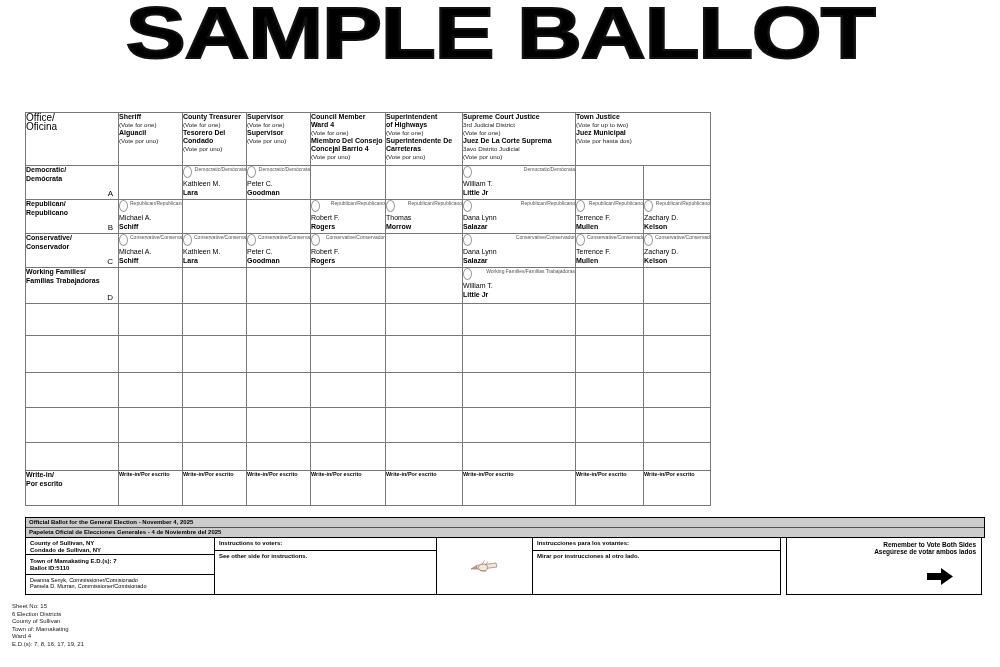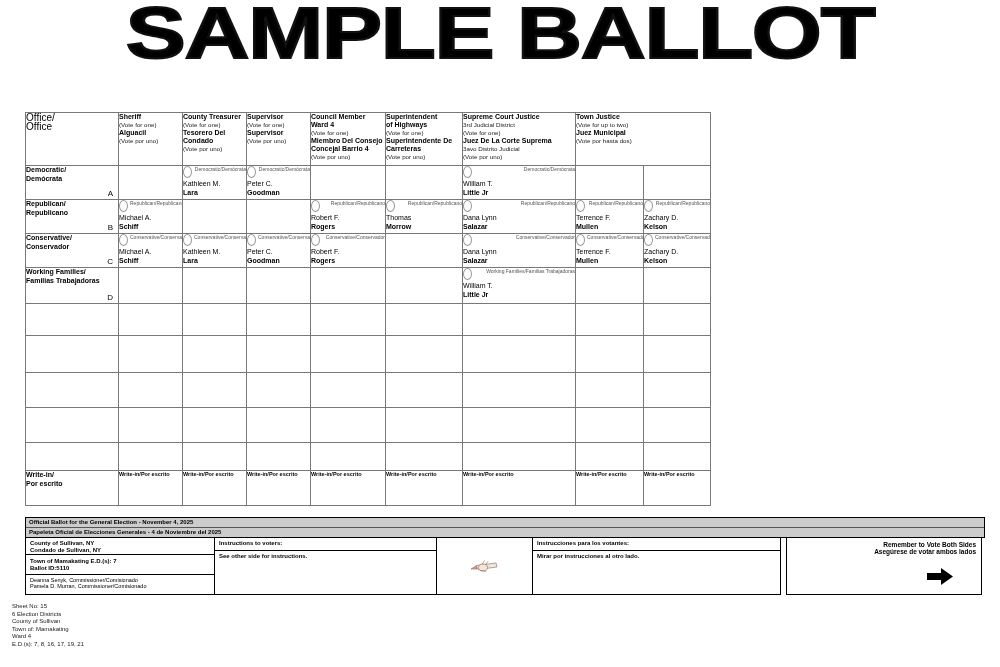--- a/index.html
+++ b/index.html
@@ -72,21 +72,21 @@
         <col style="width:77px">
         <col style="width:113px">
         <col style="width:68px">
         <col style="width:67px">
     </colgroup>
 
     <tbody>
         <tr style="height:53px">
       <td class="office-cell">
         <div>Office/</div>
-        <div>Office</div>
+        <div>Oficina</div>
       </td>
       <td class="hcell">
         <div class="hb">Sheriff</div>
         <div class="hn">(Vote for one)</div>
         <div class="hb">Alguacil</div>
         <div class="hn">(Vote por uno)</div>
       </td>
       <td class="hcell">
         <div class="hb">County Treasurer</div>
         <div class="hn">(Vote for one)</div>

